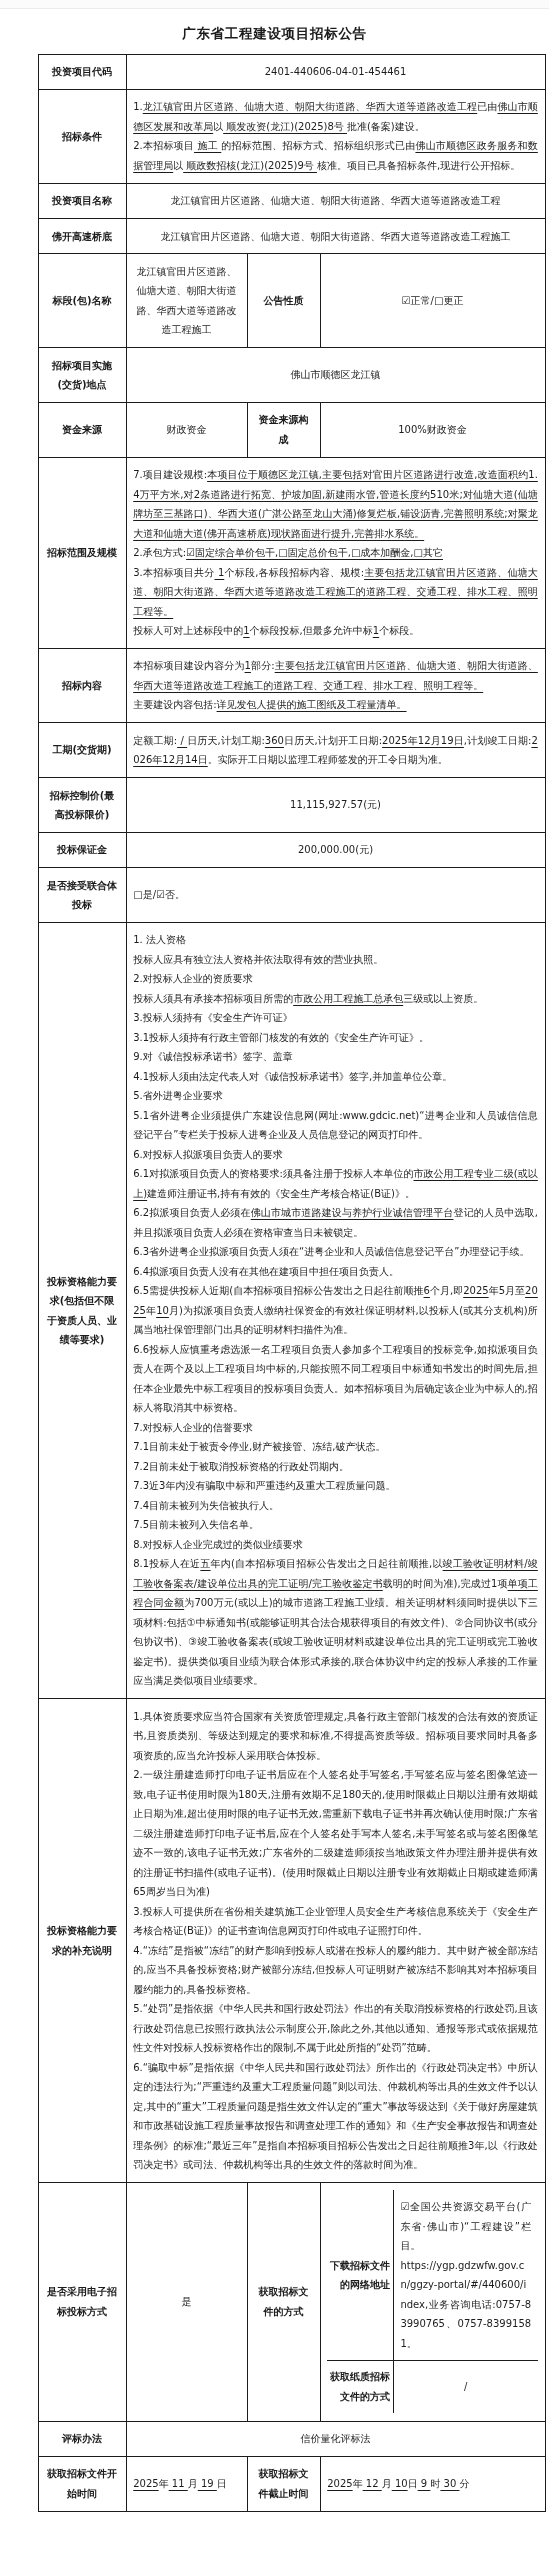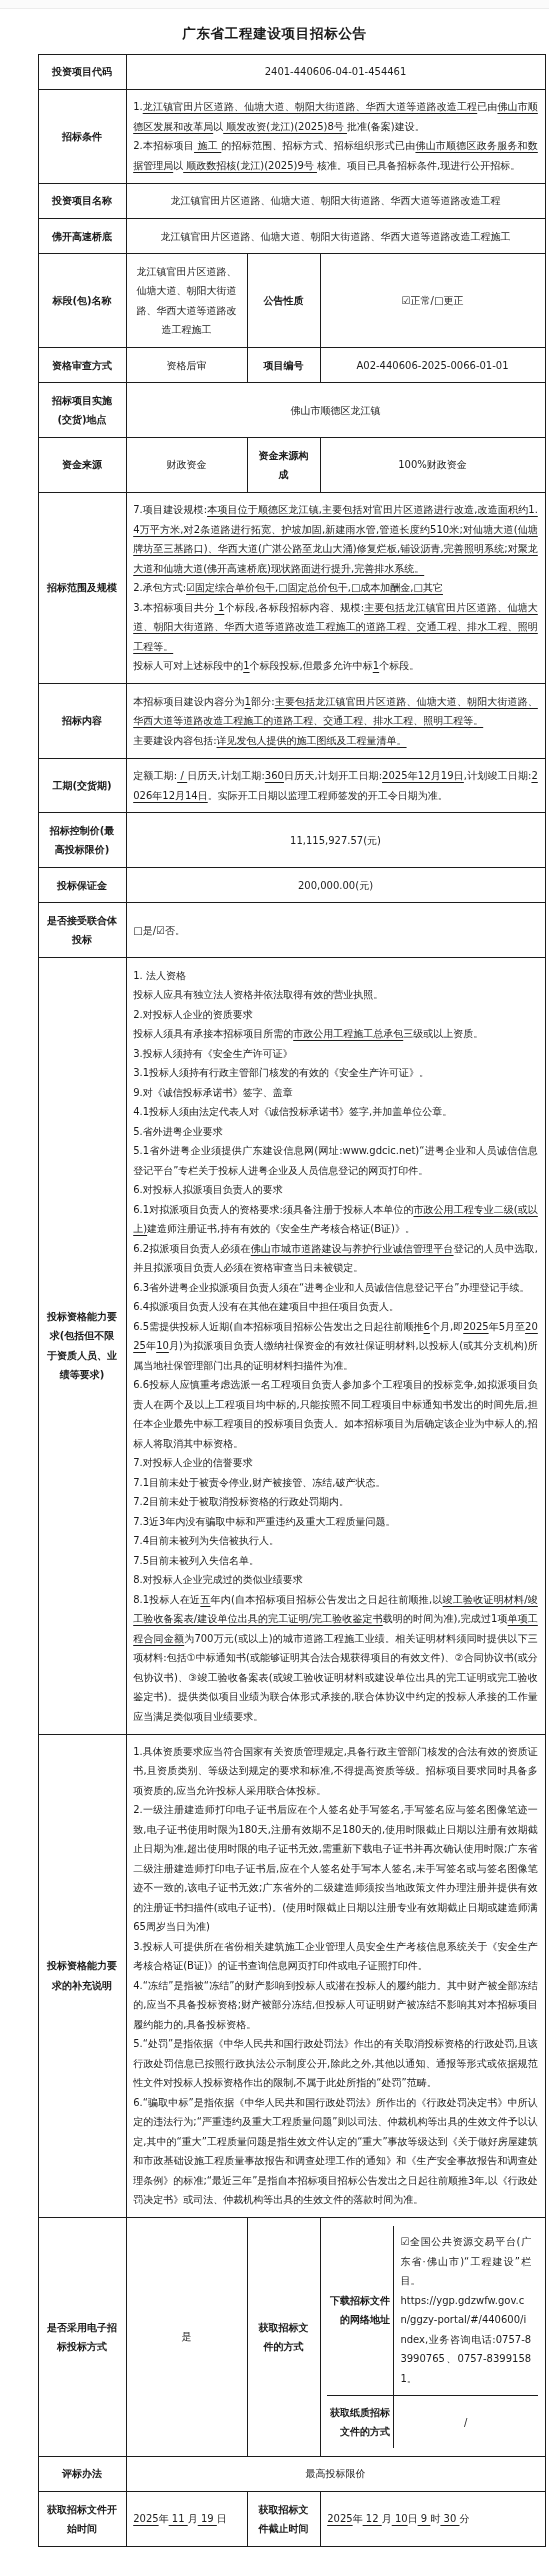--- a/index.html
+++ b/index.html
@@ -63,26 +63,20 @@
       <td class="cen" colspan="3">龙江镇官田片区道路、仙塘大道、朝阳大街道路、华西大道等道路改造工程施工</td>
     </tr>
 
     <tr>
       <td class="lab">标段(包)名称</td>
       <td class="cen">龙江镇官田片区道路、仙塘大道、朝阳大街道路、华西大道等道路改造工程施工</td>
       <td class="lab">公告性质</td>
       <td class="cen">☑正常/□更正</td>
     </tr>
 
-    <tr>
-      <td class="lab">资格审查方式</td>
-      <td class="cen">资格后审</td>
-      <td class="lab">项目编号</td>
-      <td class="cen">A02-440606-2025-0066-01-01</td>
-    </tr>
 
     <tr>
       <td class="lab">招标项目实施(交货)地点</td>
       <td class="cen" colspan="3">佛山市顺德区龙江镇</td>
     </tr>
 
     <tr>
       <td class="lab">资金来源</td>
       <td class="cen">财政资金</td>
       <td class="lab">资金来源构成</td>
@@ -194,21 +188,21 @@
             <td class="sl">获取纸质招标文件的方式</td>
             <td class="svc">/</td>
           </tr>
         </tbody>
             </table>
       </td>
     </tr>
 
     <tr>
       <td class="lab">评标办法</td>
-      <td class="cen" colspan="3">最高投标限价</td>
+      <td class="cen" colspan="3">信价量化评标法</td>
     </tr>
 
     <tr>
       <td class="lab">获取招标文件开始时间</td>
       <td class="cen">
             <div class="para"><span class="u">2025</span><span>年</span><span class="u"> 11 </span><span>月</span><span class="u"> 19 </span><span>日</span></div>
           </td>
       <td class="lab">获取招标文件截止时间</td>
       <td class="cen">
             <div class="para"><span class="u">2025</span><span>年</span><span class="u"> 12 </span><span>月</span><span class="u"> 10</span><span>日</span><span class="u"> 9 </span><span>时</span><span class="u"> 30 </span><span>分</span></div>

